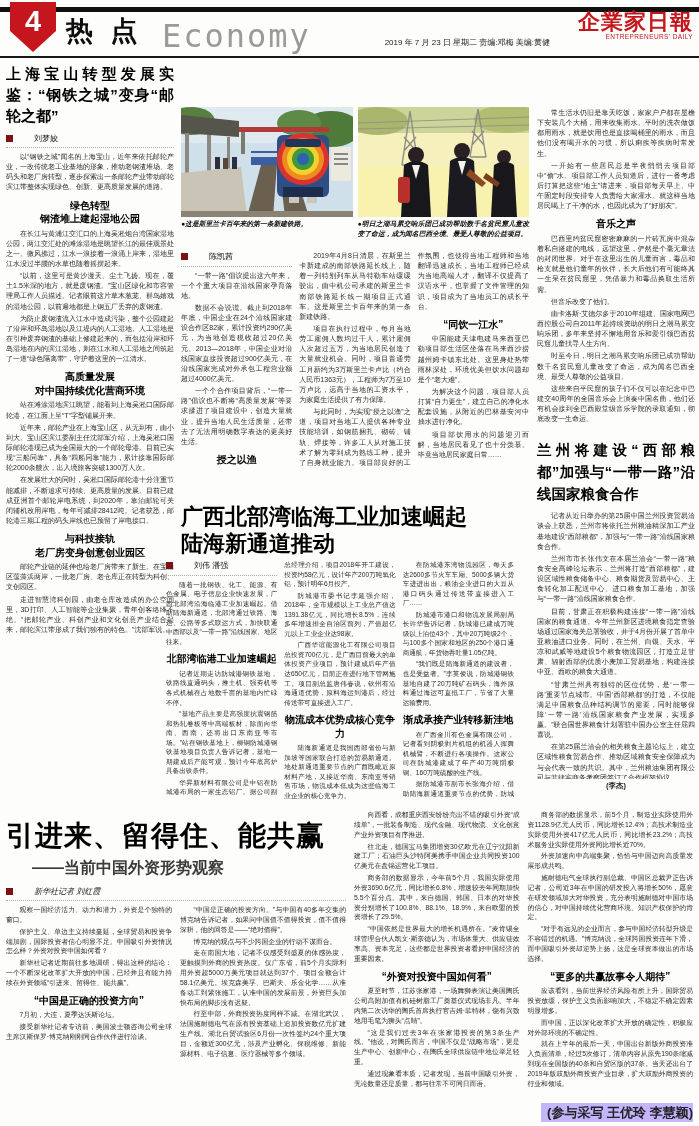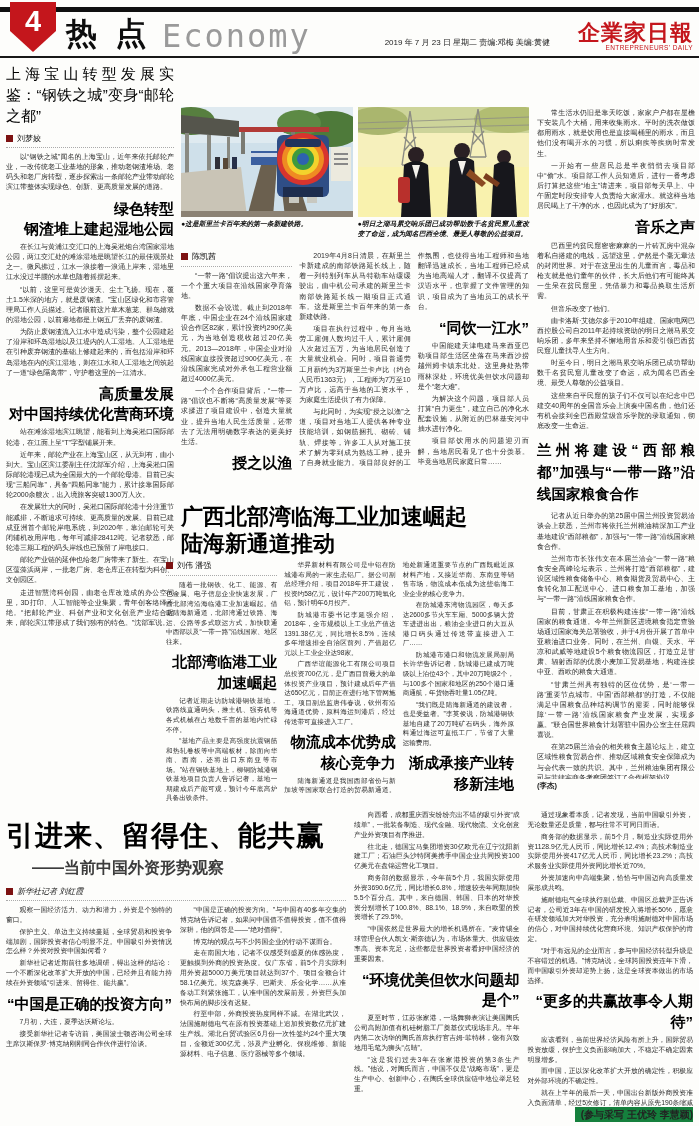--- a/index.html
+++ b/index.html
@@ -5,41 +5,41 @@
   html,body{margin:0;padding:0;}
   body{width:699px;height:1126px;position:relative;background:#fdfdfb;
        font-family:"Liberation Sans","DejaVu Sans",sans-serif;color:#222;overflow:hidden;}
   .page{position:absolute;inset:0;overflow:hidden;}
 
   
   .topbar{position:absolute;left:0;top:7px;width:699px;height:5px;background:#101010;}
   .pagenum-badge{position:absolute;left:10px;top:2px;width:46px;height:50px;background:#c4161c;
       clip-path:polygon(0 0,100% 0,100% 58%,50% 100%,0 58%);color:#fff;font-size:29px;font-weight:bold;
       display:flex;justify-content:center;align-items:flex-start;padding-top:3px;box-sizing:border-box;}
-  .section-cn{position:absolute;left:66px;top:13px;font-size:31px;font-weight:900;letter-spacing:5px;color:#0d0d0d;}
+  .section-cn{position:absolute;left:66px;top:13px;font-size:27px;font-weight:900;letter-spacing:5px;color:#0d0d0d;}
   .section-en{position:absolute;left:162px;top:17px;font-size:32px;color:#9a9a9a;
       font-family:"DejaVu Sans Mono",monospace;letter-spacing:2px;}
   .dateline{position:absolute;left:300px;top:37px;width:250px;font-size:8px;color:#222;text-align:right;white-space:nowrap;}
-  .brand{position:absolute;right:6px;top:20px;text-align:right;}
+  .brand{position:absolute;right:6px;top:9px;text-align:right;}
   .brand-cn{font-size:22px;font-weight:900;color:#c4161c;font-family:"DejaVu Serif","Liberation Serif",serif;letter-spacing:1px;line-height:1.1;}
   .brand-en{font-size:6.5px;color:#c4161c;letter-spacing:.4px;}
   .head-rule{position:absolute;left:0;top:56px;width:699px;height:2px;background:#181818;}
 
   
   .body{font-size:7px;line-height:1.45;text-align:justify;color:#2b2b2b;}
   .body p{margin:0 0 2px;text-indent:2em;}
-  .body h4{font-size:15px;font-weight:bold;color:#000;margin:6px 0 3px;line-height:1.35;white-space:pre-line;text-indent:0;text-align:right;}
-  .byline{display:flex;align-items:center;gap:4px;font-size:8px;color:#111;
+  .body h4{font-size:10px;font-weight:bold;color:#000;margin:6px 0 3px;line-height:1.35;white-space:pre-line;text-indent:0;text-align:center;}
+  .byline{display:flex;align-items:center;gap:21px;font-size:8px;color:#111;
       border-bottom:1px dotted #aaa;padding-bottom:3px;margin:7px 0 4px;}
   .byline .sq{width:7px;height:7px;background:#7d1212;flex:0 0 auto;}
   .kaiti{font-style:italic;}
 
   
   .rail-left{position:absolute;left:6px;top:63px;width:168px;height:742px;overflow:hidden;}
-  .a1-headline{font-size:15px;font-weight:400;line-height:1.4;color:#000;text-align:justify;}
+  .a1-headline{font-size:15px;font-weight:700;line-height:1.4;color:#000;text-align:justify;}
 
   
   .main-headline{position:absolute;left:181px;top:64px;width:518px;font-size:27px;font-weight:900;
       letter-spacing:.5px;color:#000;white-space:nowrap;}
   .photos{position:absolute;left:181px;top:107px;width:348px;height:110px;display:flex;gap:5px;}
   .photo{flex:1;overflow:hidden;background:#ddd;}
   .captions{position:absolute;left:181px;top:219px;width:348px;display:flex;gap:5px;
       font-size:6.8px;font-weight:bold;font-style:italic;line-height:1.45;color:#111;}
   .captions .cap{flex:1;text-align:justify;}
   .center-body{position:absolute;left:181px;top:251px;width:348px;height:248px;
@@ -51,31 +51,31 @@
       line-height:1.22;color:#000;}
   .corridor-body{position:absolute;left:166px;top:560px;width:348px;height:244px;
       column-count:3;column-gap:7px;overflow:hidden;font-size:6.6px;}
   .corridor-body .byline{margin-top:0;}
 
   
   .rail-right{position:absolute;left:537px;top:108px;width:158px;height:328px;overflow:hidden;}
   .lanzhou{position:absolute;left:537px;top:440px;width:158px;height:366px;}
   .lz-head{font-size:14.5px;font-weight:900;line-height:1.5;color:#000;text-align:justify;}
   .lz-body{height:268px;overflow:hidden;margin-top:6px;}
-  .lz-attr{text-align:left;font-size:7.5px;font-weight:bold;margin-top:2px;}
+  .lz-attr{text-align:center;font-size:7.5px;font-weight:bold;margin-top:2px;}
 
   
   .bottom{position:absolute;left:6px;top:810px;width:687px;height:312px;}
   .bottom-left{position:absolute;left:0;top:0;width:340px;height:312px;overflow:hidden;margin-top:7px;}
   .f-headline{font-size:28px;font-weight:900;letter-spacing:1px;color:#000;white-space:nowrap;}
   .f-sub{font-size:16px;font-weight:bold;color:#3c3c3c;margin:3px 0 0 26px;}
   .f-body-left{height:182px;column-count:2;column-gap:8px;overflow:hidden;font-size:6.8px;}
   .bottom-right{position:absolute;left:348px;top:0;width:339px;height:300px;
       column-count:2;column-gap:8px;overflow:hidden;font-size:6.8px;}
-  .f-attr{position:absolute;right:0;bottom:0;font-size:10px;font-weight:bold;background:#15803d;padding:1px 0 0 6px;}
+  .f-attr{position:absolute;right:0;bottom:0;font-size:13px;font-weight:bold;background:#c4b5fd;padding:1px 0 0 6px;}
 </style>
 </head>
 <body>
 
 <div class="page">
 
   <div class="topbar"></div>
   <div class="pagenum-badge">
     <span>4</span>
   </div>
@@ -99,20 +99,22 @@
         <h4>绿色转型
 钢渣堆上建起湿地公园</h4>
         <p>在长江与黄浦江交汇口的上海吴淞炮台湾国家湿地公园，两江交汇处的滩涂湿地是眺望长江的最佳观景处之一。微风拂过，江水一浪接着一浪涌上岸来，湿地里江水没过半腰的水草也随着摇摆起来。</p>
         <p>“以前，这里可是黄沙漫天、尘土飞扬。现在，覆土1.5米深的地方，就是废钢渣。”宝山区绿化和市容管理局工作人员描述。记者眼前这片草木葱茏、群鸟嬉戏的湿地公园，以前遍地都是上钢五厂丢弃的废钢渣。</p>
         <p>为防止废钢渣流入江水中造成污染，整个公园建起了沿岸和环岛湿地以及江堤内的人工湿地。人工湿地是在引种废弃钢渣的基础上修建起来的，而包括沿岸和环岛湿地在内的滨江湿地，则在江水和人工湿地之间筑起了一道“绿色隔离带”，守护着这里的一江清水。</p>
         <h4>高质量发展
 对中国持续优化营商环境</h4>
         <p>站在滩涂湿地滨江眺望，能看到上海吴淞口国际邮轮港，在江面上呈“T”字型铺展开来。</p>
         <p>近年来，邮轮产业在上海宝山区，从无到有，由小到大。宝山区滨江委副主任沈部军介绍，上海吴淞口国际邮轮港现已成为全国最大的一个邮轮母港。目前已实现“三船同靠”，具备“四船同靠”能力，累计接靠国际邮轮2000余艘次，出入境旅客突破1300万人次。</p>
         <p>在发展壮大的同时，吴淞口国际邮轮港十分注重节能减排，不断追求可持续、更高质量的发展。目前已建成亚洲首个邮轮岸电系统，到2020年，靠泊邮轮可关闭辅机改用岸电，每年可减排28412吨。记者获悉，邮轮港三期工程的码头岸线也已预留了岸电接口。</p>
+        <h4>与科技接轨
+老厂房变身创意创业园区</h4>
         <p>邮轮产业链的延伸也给老厂房带来了新生。在宝山区蕰藻浜两岸，一批老厂房、老仓库正在转型为科创、文创园区。</p>
         <p>走进智慧湾科创园，由老仓库改造成的办公空间里，3D打印、人工智能等企业集聚，青年创客络绎不绝。“把邮轮产业、科创产业和文化创意产业结合起来，邮轮滨江带形成了我们独有的特色。”沈部军说。</p>
       </div>
   </div>
 
 
   <div class="photos">
     <div class="photo">
       <svg width="172" height="110" viewBox="0 0 172 110" preserveAspectRatio="none">
         <rect width="172" height="110" fill="#cfe0ea"></rect>
@@ -279,21 +281,21 @@
           <p>博克纳的观点与不少跨国企业的行动不谋而合。</p>
           <p>走在南国大地，记者不仅感受到盛夏的体感热度，更触摸到外商的投资热度。仅广东省，前5个月实际利用外资超5000万美元项目就达到37个、项目金额合计58.1亿美元。埃克森美孚、巴斯夫、乐金化学……从准备动工到紧张施工，认准中国的发展前景，外资巨头加快布局的脚步没有迟疑。</p>
           <p>行至中部，外商投资热度同样不减。在湖北武汉，法国施耐德电气在原有投资基础上追加投资数亿元扩建生产线。湖北自贸试验区6月份一次性签约24个重大项目，金额近300亿元，涉及产业孵化、保税维修、新能源材料、电子信息、医疗器械等多个领域。</p>
         </div>
     </div>
     <div class="bottom-right body">
         <p>向西看，成都重庆西安纷纷亮出不错的吸引外资“成绩单”，一批装备制造、现代金融、现代物流、文化创意产业外资项目有序推进。</p>
         <p>往北走，德国宝马集团增资30亿欧元在辽宁沈阳新建工厂；石油巨头沙特阿美携手中国企业共同投资100亿美元在盘锦运营化工项目。</p>
         <p>商务部的数据显示，今年前5个月，我国实际使用外资3690.6亿元，同比增长6.8%，增速较去年同期加快5.5个百分点。其中，来自德国、韩国、日本的对华投资分别增长了100.8%、88.1%、18.9%，来自欧盟的投资增长了29.5%。</p>
         <p>“中国依然是世界最大的增长机遇所在。”麦肯锡全球管理合伙人凯文·斯奈德认为，市场体量大、供应链效率高、资本充足，这些都是世界投资者看好中国经济的重要因素。</p>
-        <h4>“环境优美但饮水问题却是个”</h4>
+        <h4>“外资对投资中国如何看”</h4>
         <p>夏至时节，江苏张家港，一场舞狮表演让美国陶氏公司高附加值有机硅树脂工厂奠基仪式现场非凡。半年内第二次访华的陶氏首席执行官吉姆·菲特林，饶有兴致地用毛笔为狮头“点睛”。</p>
         <p>“这是我们过去3年在张家港投资的第3条生产线。”他说，对陶氏而言，中国不仅是“战略市场”，更是生产中心、创新中心，在陶氏全球供应链中地位举足轻重。</p>
         <p>通过现象看本质，记者发现，当前中国吸引外资，无论数量还是质量，都与往常不可同日而语。</p>
         <p>商务部的数据显示，前5个月，制造业实际使用外资1128.9亿元人民币，同比增长12.4%；高技术制造业实际使用外资417亿元人民币，同比增长23.2%；高技术服务业实际使用外资同比增长近70%。</p>
         <p>外资加速向中高端集聚，恰恰与中国迈向高质量发展形成共鸣。</p>
         <p>施耐德电气全球执行副总裁、中国区总裁尹正告诉记者，公司近3年在中国的研发投入将增长50%，愿意在研发领域加大对华投资，充分表明施耐德对中国市场的信心，对中国持续优化营商环境、知识产权保护的肯定。</p>
         <p>“对于有远见的企业而言，参与中国经济转型升级是不容错过的机遇。”博克纳说，全球跨国投资连年下滑，而中国吸引外资却逆势上扬，这是全球资本做出的市场选择。</p>
         <h4>“更多的共赢故事令人期待”</h4>
         <p>应该看到，当前世界经济风险有所上升，国际贸易投资放缓，保护主义负面影响加大，不稳定不确定因素明显增多。</p>
         <p>而中国，正以深化改革扩大开放的确定性，积极应对外部环境的不确定性。</p>

